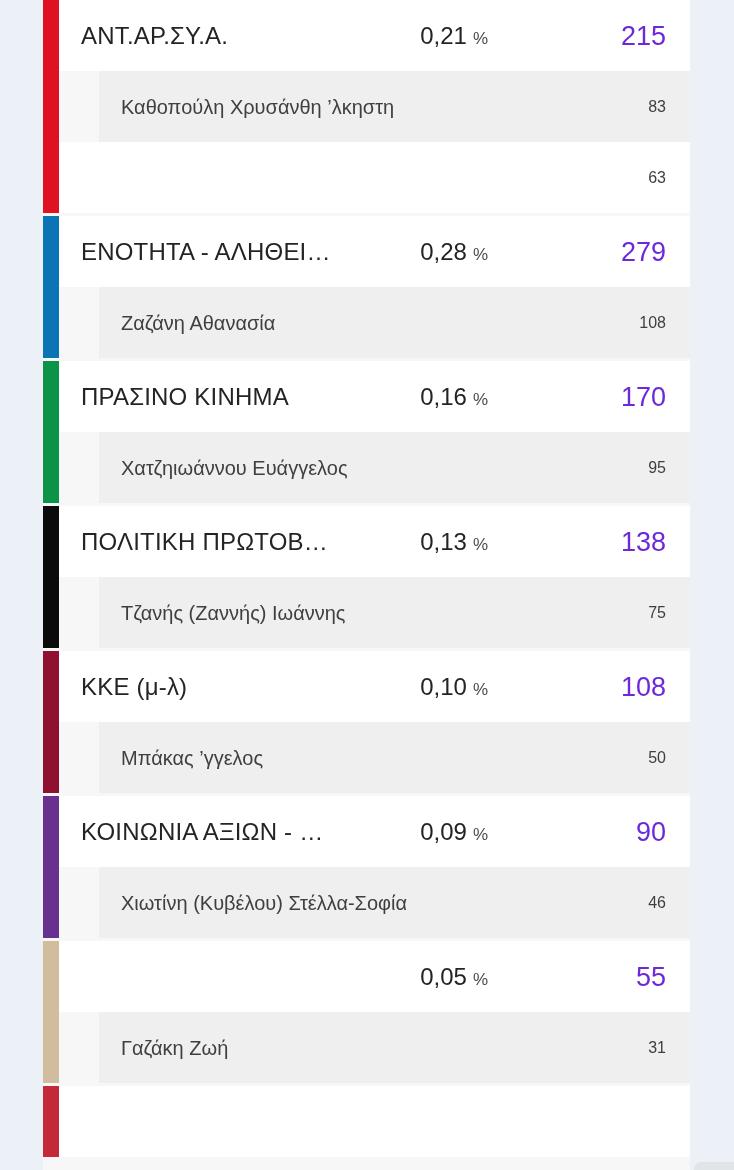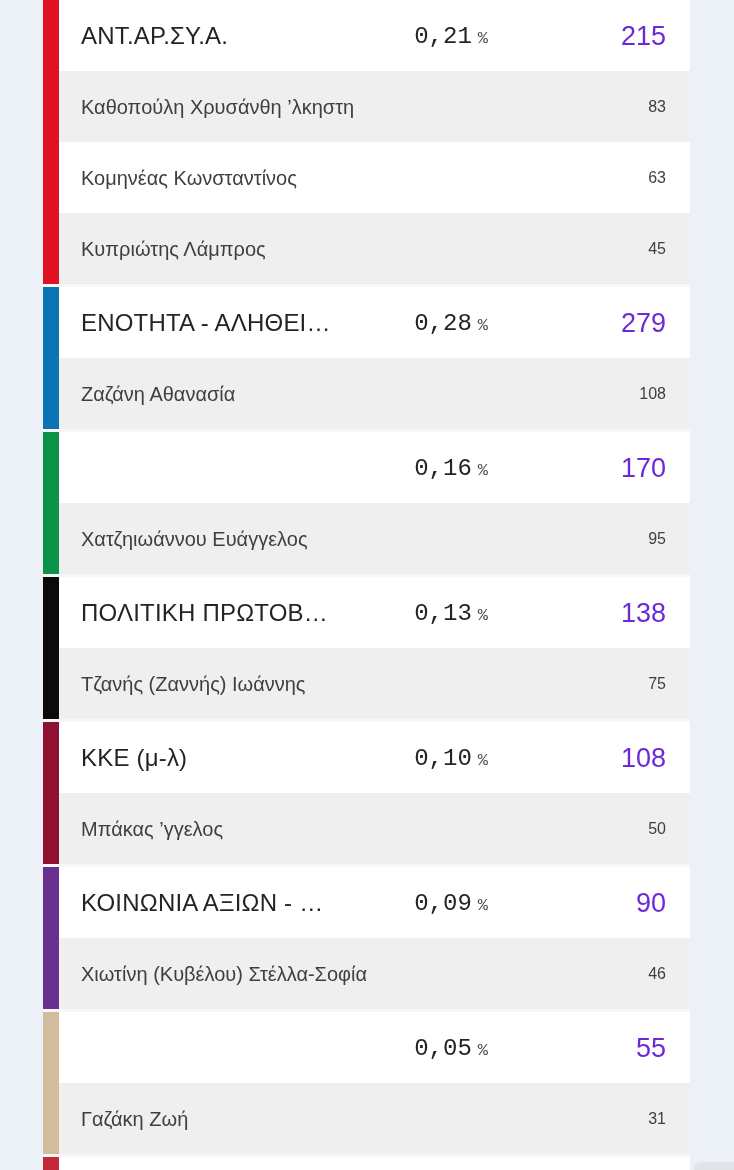--- a/index.html
+++ b/index.html
@@ -12,29 +12,29 @@
   .viewport{position:absolute;inset:0;overflow:hidden;}
   .list-wrap{
     position:absolute;left:43px;top:0;width:647px;height:1170px;
     background:#f7f7f7;
   }
   .party-section{position:relative;margin-bottom:3px;display:flex;}
   .party-bar{width:16px;flex:0 0 16px;}
   .rows{flex:1;display:flex;flex-direction:column;width:631px;}
   .row{position:relative;height:71px;flex:0 0 71px;}
   .row.header-row{background:#ffffff;}
-  .candidate-row.shade{background:#efefef;}
+  .candidate-row.shade{background:#efefef;margin-left:40px;}
   .candidate-row.light{background:#ffffff;}
   .party-name{
     position:absolute;left:22px;top:50%;transform:translateY(-50%);
     font-size:24px;color:#242424;letter-spacing:.2px;white-space:nowrap;
   }
   .party-percent{
     position:absolute;right:202px;top:50%;transform:translateY(-50%);
-    white-space:nowrap;color:#242424;font-family:Liberation Mono, monospace;
+    white-space:nowrap;color:#242424;
   }
   .party-percent .pv{font-size:24px;}
   .party-percent .psign{font-size:17px;color:#4c4c4c;margin-left:6px;}
   .party-votes{
     position:absolute;right:24px;top:50%;transform:translateY(-50%);
     font-size:27px;color:#6d28d9;
   }
   .candidate-name{
     position:absolute;left:22px;top:50%;transform:translateY(-50%);
     font-size:20px;color:#3f3f3f;white-space:nowrap;
@@ -61,28 +61,23 @@
         <span class="party-percent"><span class="pv">0,21</span><span class="psign">%</span></span>
         <span class="party-votes">215</span>
       </div>
 
   <div class="row candidate-row shade">
     <span class="candidate-name">Καθοπούλη Χρυσάνθη ’λκηστη</span>
     <span class="candidate-votes">83</span>
   </div>
 
   <div class="row candidate-row light">
-    <span class="candidate-name">Κομηνέας Κωνσταντίνος</span>
     <span class="candidate-votes">63</span>
   </div>
 
-  <div class="row candidate-row shade">
-    <span class="candidate-name">Κυπριώτης Λάμπρος</span>
-    <span class="candidate-votes">45</span>
-  </div>
 </div>
   </section>
 
   <section class="party-section">
     <div class="party-bar" style="background: rgb(11, 116, 181);"></div>
     <div class="rows">
       <div class="row header-row">
         <span class="party-name">ΕΝΟΤΗΤΑ - ΑΛΗΘΕΙ…</span>
         <span class="party-percent"><span class="pv">0,28</span><span class="psign">%</span></span>
         <span class="party-votes">279</span>
@@ -92,20 +87,21 @@
     <span class="candidate-name">Ζαζάνη Αθανασία</span>
     <span class="candidate-votes">108</span>
   </div>
 </div>
   </section>
 
   <section class="party-section">
     <div class="party-bar" style="background: rgb(11, 148, 71);"></div>
     <div class="rows">
       <div class="row header-row">
+        <span class="party-name">ΠΡΑΣΙΝΟ ΚΙΝΗΜΑ</span>
         <span class="party-percent"><span class="pv">0,16</span><span class="psign">%</span></span>
         <span class="party-votes">170</span>
       </div>
 
   <div class="row candidate-row shade">
     <span class="candidate-name">Χατζηιωάννου Ευάγγελος</span>
     <span class="candidate-votes">95</span>
   </div>
 </div>
   </section>

